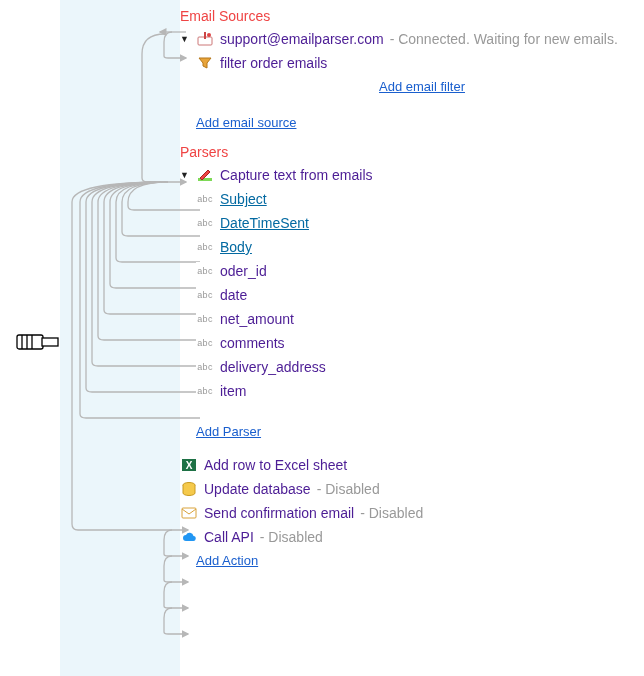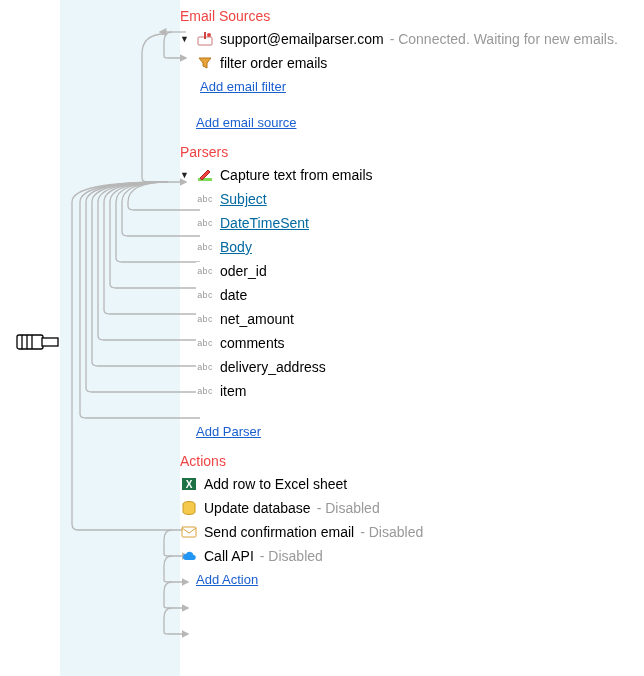--- a/index.html
+++ b/index.html
@@ -47,30 +47,30 @@
   cursor: pointer;
 }
 .icon {
   width: 18px;
   height: 18px;
   display: flex;
   align-items: center;
   justify-content: center;
   flex-shrink: 0;
 }
-.item-label { color: #000000; }
+.item-label { color: #4c1d95; }
 .item-label.dim { color: #0369a1; text-decoration: underline; }
 .status { color: #999; }
 .link {
   color: #1a5fce;
   text-decoration: underline;
   cursor: pointer;
   font-size: 13px;
 }
-.add-block { margin: 3px 0 10px 20px; }
+.add-block { margin: 3px 0 10px 20px; text-align: center; }
 .add-section { margin: 20px 0 14px 16px; }
 .abc-badge {
   font-size: 9px;
   font-weight: normal;
   color: #999;
   letter-spacing: 0.3px;
   background: #fff;
 }
 .hand {
   position: absolute;
@@ -211,21 +211,20 @@
         <span class="item-label">delivery_address</span>
       </div>
       <div class="row idt">
         <span class="icon abc-badge">abc</span>
         <span class="item-label">item</span>
       </div>
     </div>
 
   <div class="add-section"><span class="link">Add Parser</span></div>
 
-  <div class="section-title">Actions</div>
   <div id="actions">
       <div class="row">
         <span class="icon">
           <svg width="16" height="16">
             <rect x="1" y="2" width="14" height="12" fill="#1e7145"></rect>
             <text x="8" y="12" font-size="10" fill="#fff" text-anchor="middle" font-weight="bold">X</text>
           </svg>
         </span>
         <span class="item-label">Add row to Excel sheet</span>
       </div>

